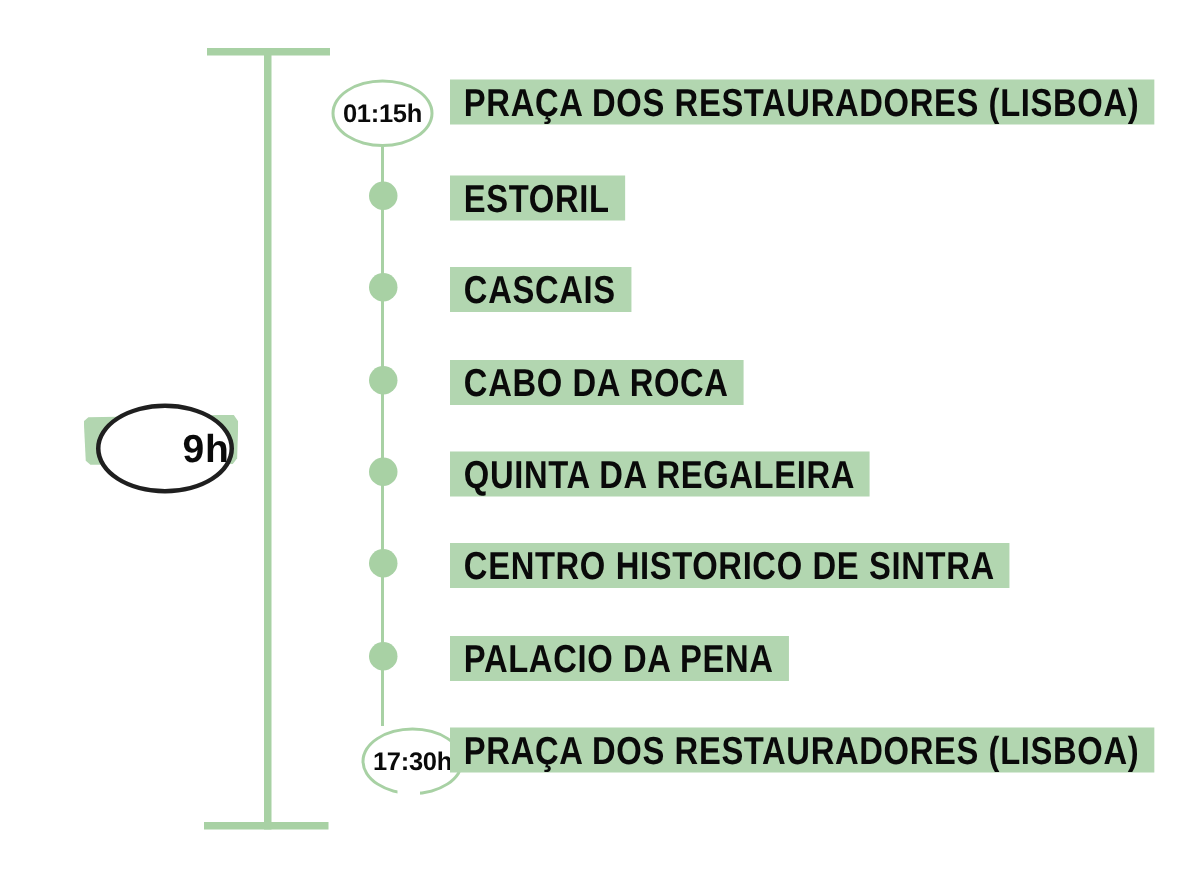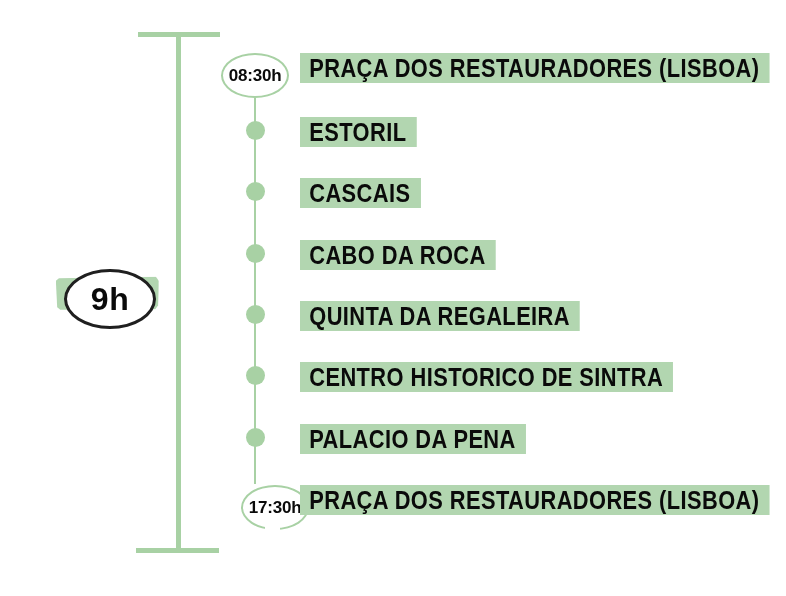--- a/index.html
+++ b/index.html
@@ -25,22 +25,22 @@
   
   .duration-highlight{
     position:absolute;left:56px;top:277px;width:103px;height:33px;
     background:var(--c-highlight);
     clip-path:polygon(0 10%,3% 2%,97% 0,100% 14%,99% 88%,96% 100%,4% 98%,1% 90%);
     transform:rotate(-.6deg);
   }
   .duration-badge{
     position:absolute;left:64px;top:269px;width:86px;height:54px;
     border:3.5px solid var(--c-badge-border);border-radius:50%;
-    background:#fff;display:flex;align-items:center;justify-content:center;
-    font-weight:bold;font-size:32px;color:var(--c-text);letter-spacing:.5px;
+    background:#fff;display:flex;align-items:center;justify-content:flex-end;
+    font-weight:bold;font-size:26px;color:var(--c-text);letter-spacing:.5px;
   }
   
   .route-line{position:absolute;left:254px;top:98px;width:2px;height:386px;background:var(--c-line);}
   .stop-dot{
     position:absolute;left:246px;width:19px;height:19px;border-radius:50%;
     background:var(--c-line);
   }
   .time-badge{
     position:absolute;left:221px;width:68px;height:45px;
     border:2.5px solid var(--c-line);border-radius:50%;
@@ -76,21 +76,21 @@
   <div>
     <div class="duration-highlight"></div>
     <div class="duration-badge">
       <span>9h</span>
     </div>
   </div>
 
   <div class="route-line"></div>
 
   <div>
-      <div class="time-badge" style="top: 53px;">08:30h</div>
+      <div class="time-badge" style="top: 53px;">01:15h</div>
       <div class="stop-dot" style="top: 121px;"></div>
       <div class="stop-dot" style="top: 182px;"></div>
       <div class="stop-dot" style="top: 244px;"></div>
       <div class="stop-dot" style="top: 305px;"></div>
       <div class="stop-dot" style="top: 366px;"></div>
       <div class="stop-dot" style="top: 428px;"></div>
       <div class="time-badge end" style="top: 485px; margin-left: 20px;">17:30h</div>
     </div>
 
   <div>

